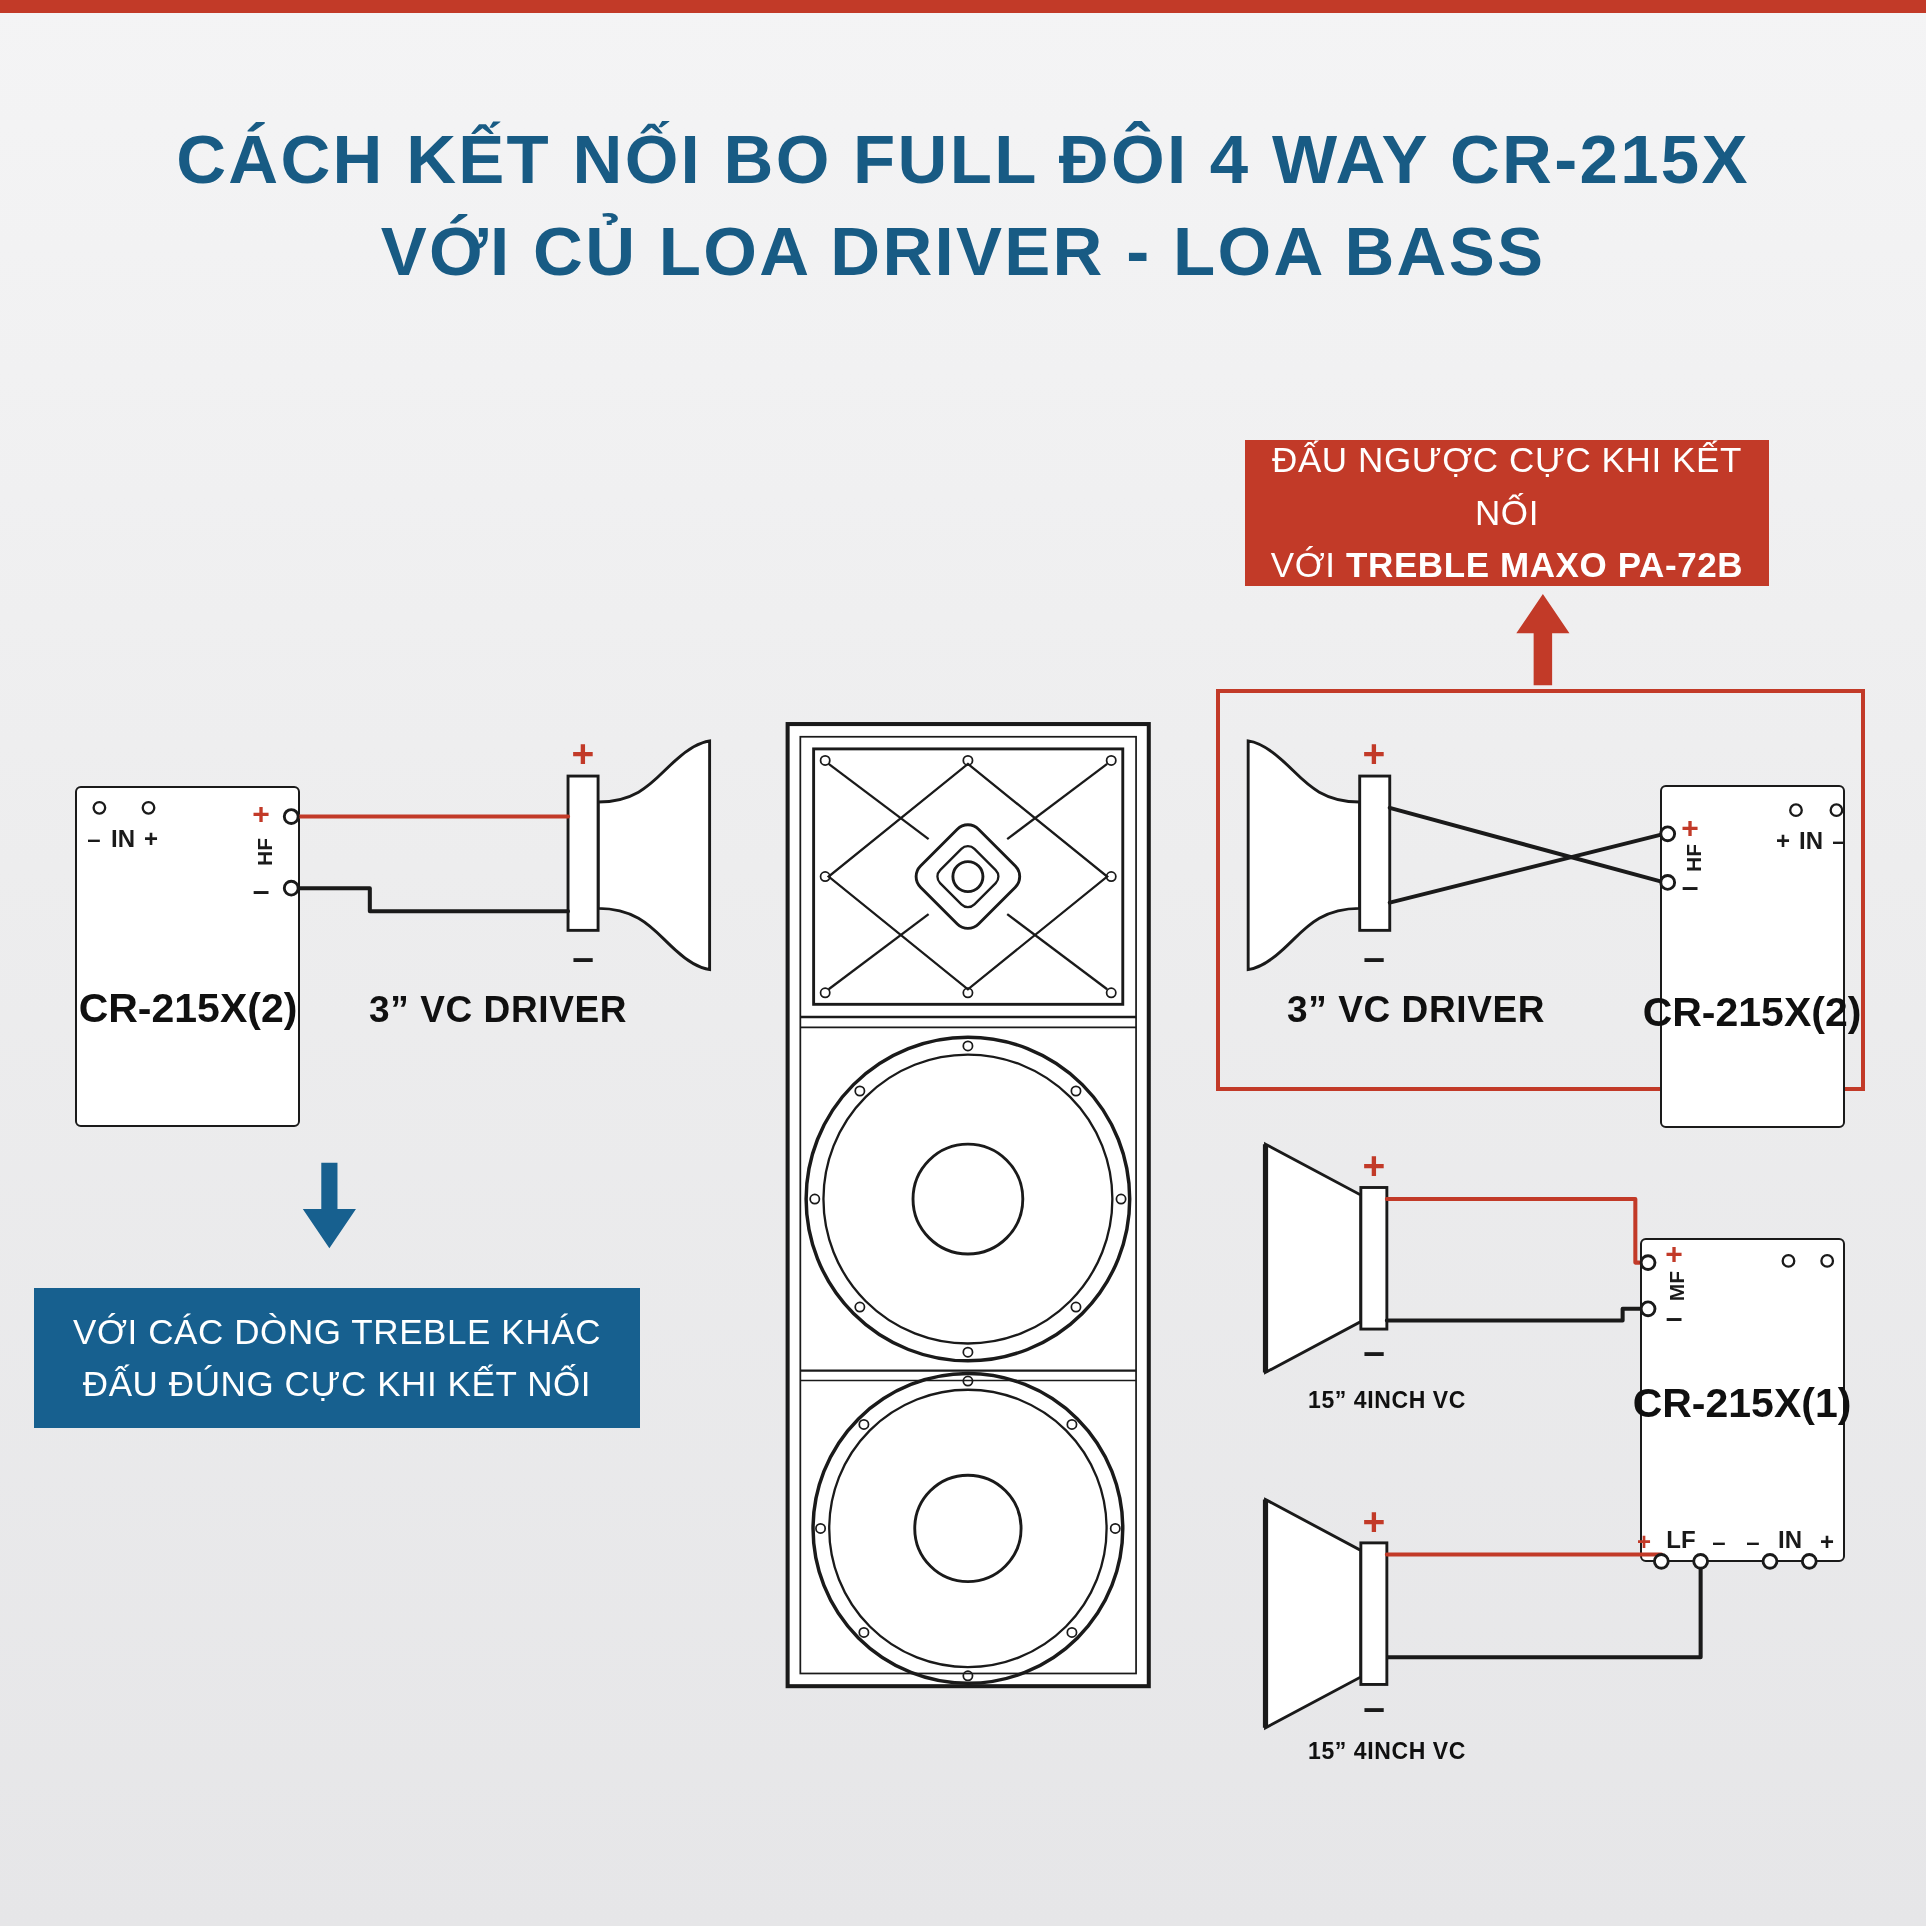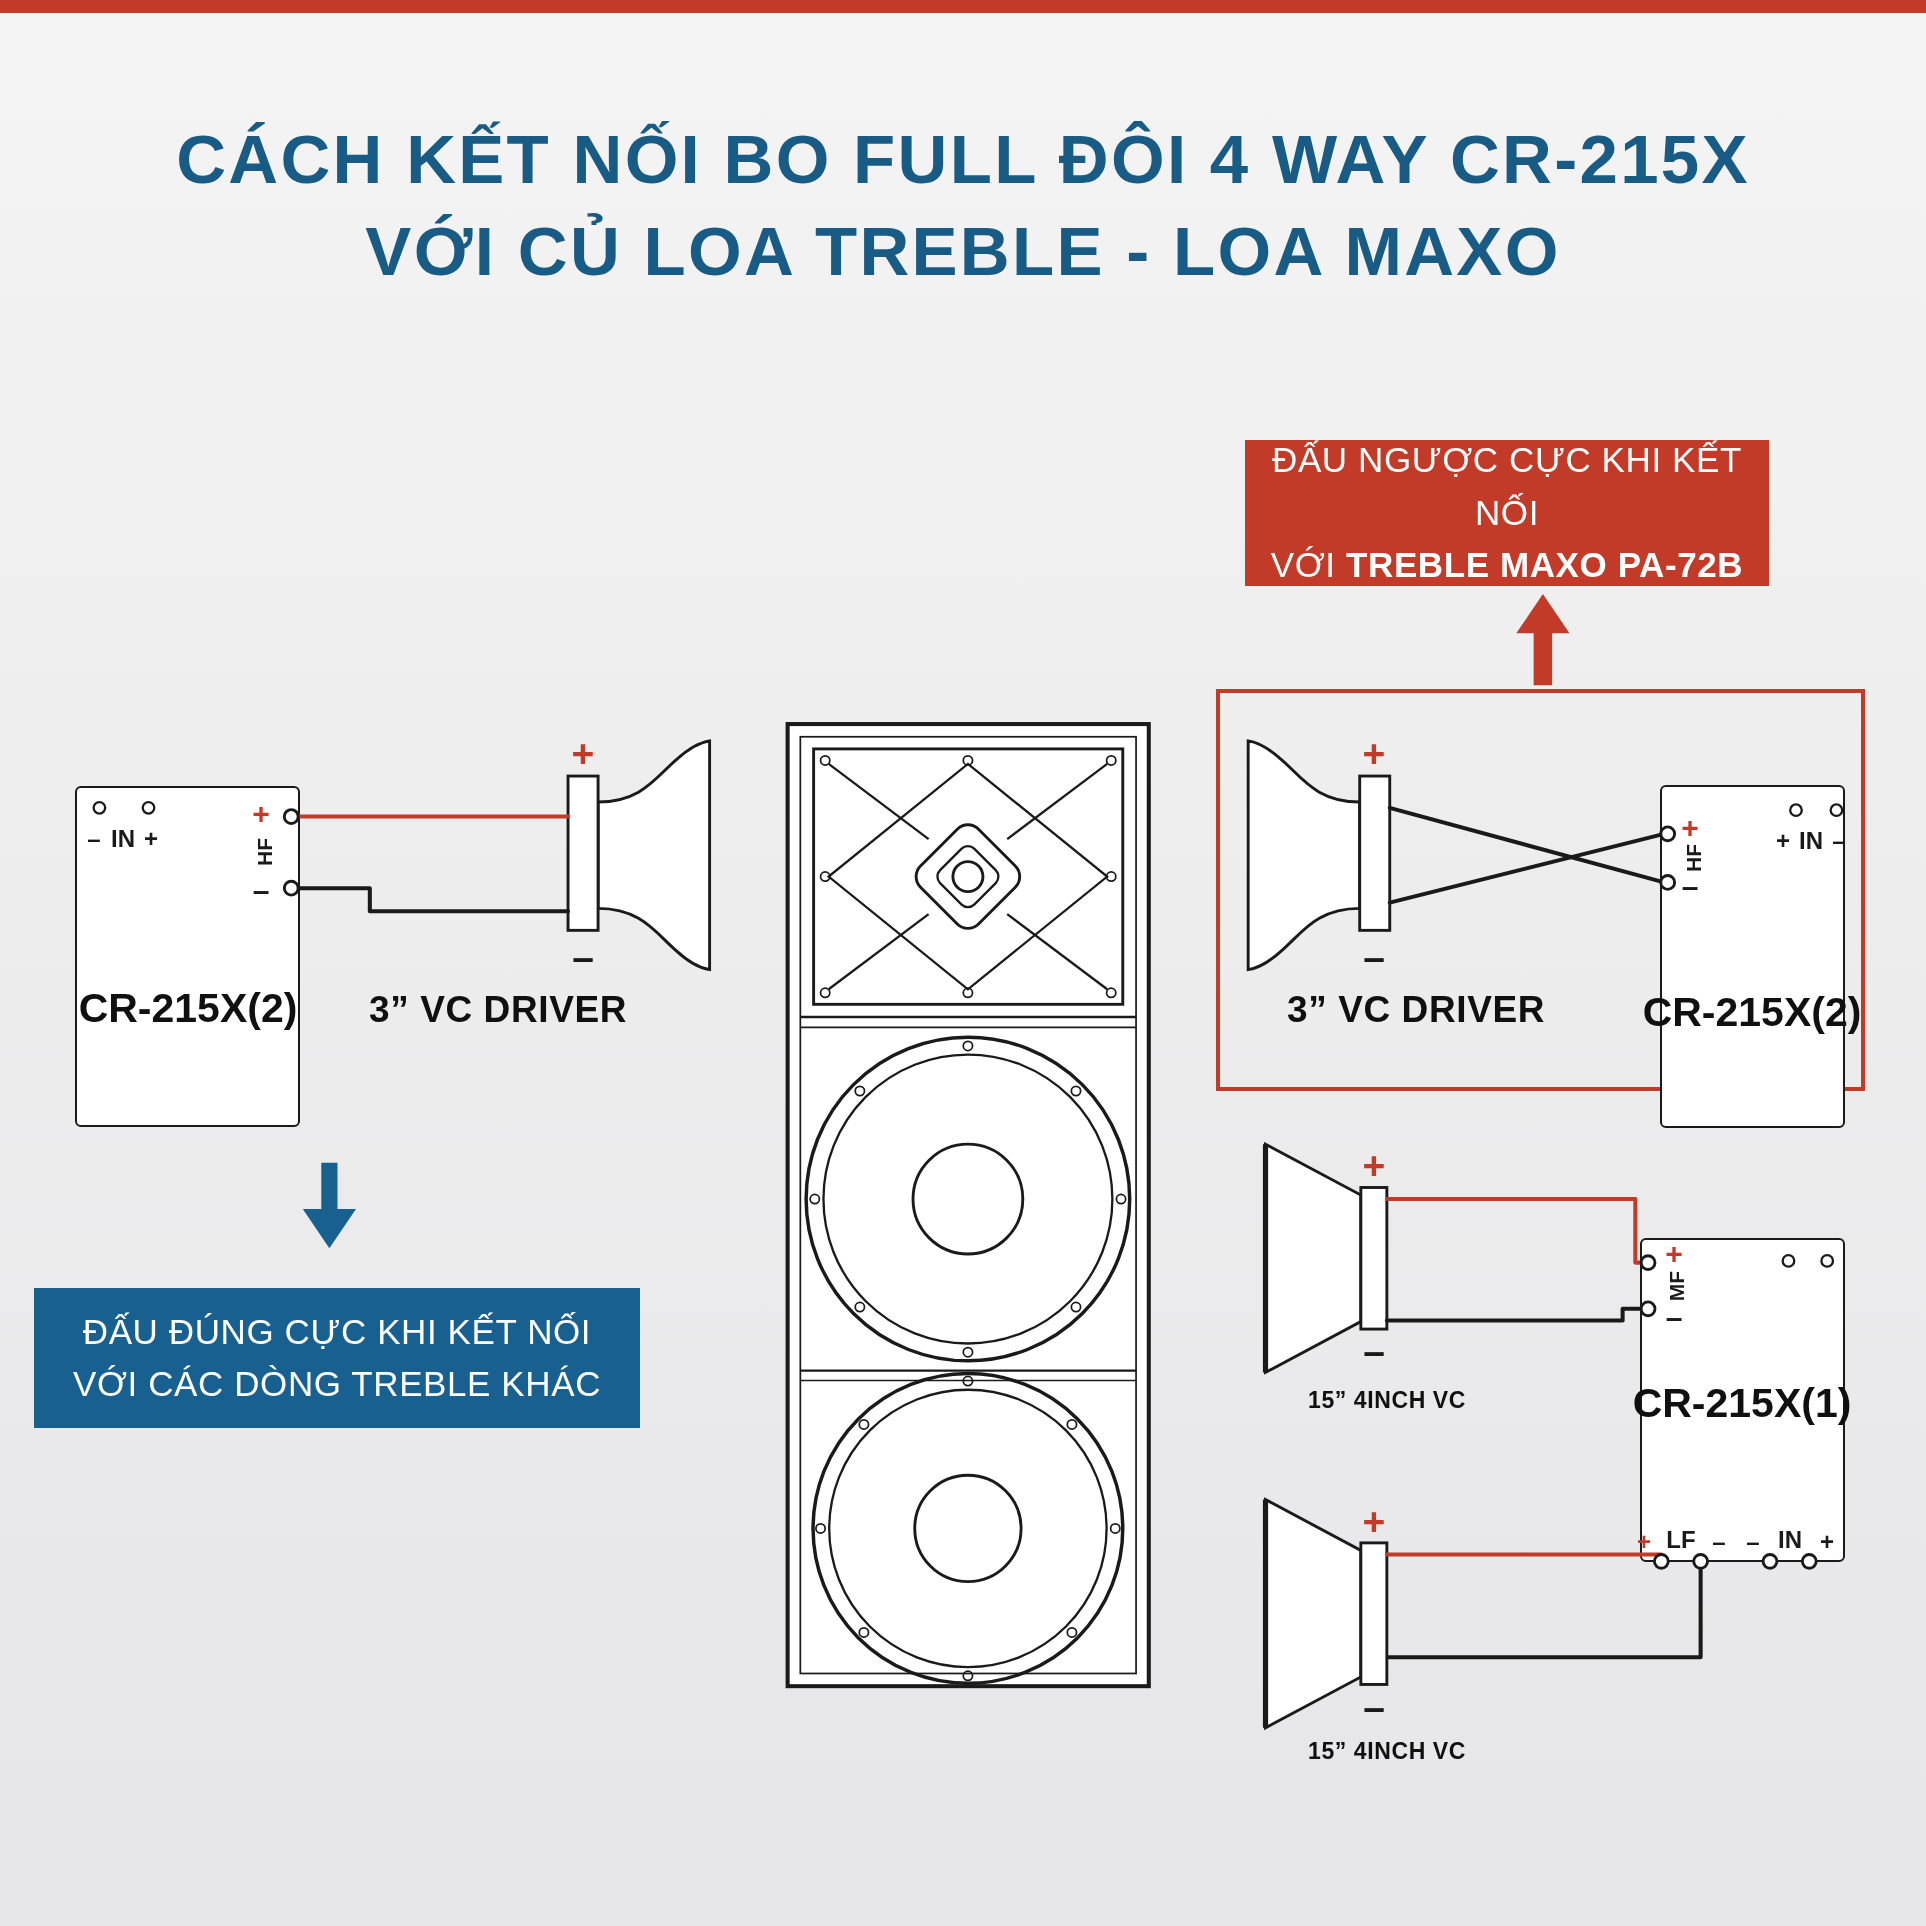--- a/index.html
+++ b/index.html
@@ -38,34 +38,34 @@
 </style>
 </head>
 <body>
 
 <div class="stage">
 
   <div class="topbar"></div>
 
   <div class="title">
     <div>CÁCH KẾT NỐI BO FULL ĐÔI 4 WAY CR-215X</div>
-    <div>VỚI CỦ LOA TREBLE - LOA MAXO</div>
+    <div>VỚI CỦ LOA DRIVER - LOA BASS</div>
   </div>
 
   <div class="note red" style="left:1245px;top:440px;width:524px;height:146px;">
     <div>ĐẤU NGƯỢC CỰC KHI KẾT NỐI</div>
     <div>
       <span>VỚI</span>
       <span class="bold">TREBLE MAXO PA-72B</span>
     </div>
   </div>
 
   <div class="note blue" style="left:34px;top:1288px;width:606px;height:140px;">
+    <div>VỚI CÁC DÒNG TREBLE KHÁC</div>
     <div>ĐẤU ĐÚNG CỰC KHI KẾT NỐI</div>
-    <div>VỚI CÁC DÒNG TREBLE KHÁC</div>
   </div>
 
   <div class="frame" style="left:1216px;top:689px;width:641px;height:394px;"></div>
 
   <div class="board" style="left:75px;top:786px;width:225px;height:341px;"></div>
   <div class="board" style="left:1660px;top:785px;width:185px;height:343px;"></div>
   <div class="board" style="left:1640px;top:1238px;width:205px;height:324px;"></div>
 
   <svg class="overlay" viewBox="0 0 3333 3333">
 

